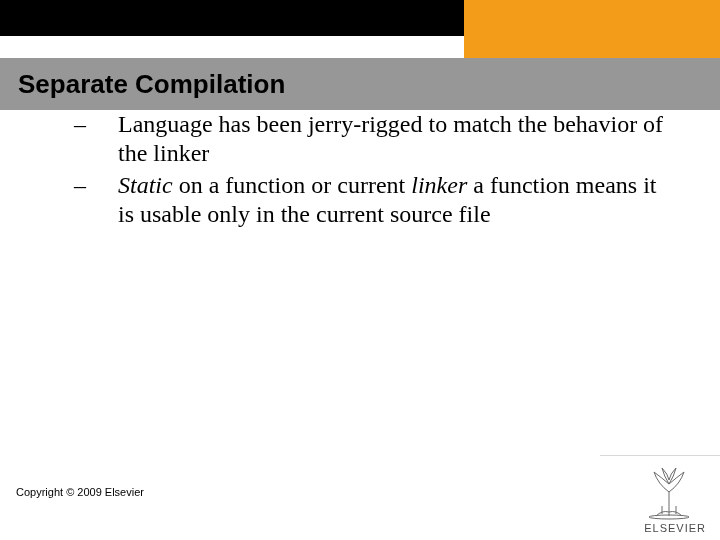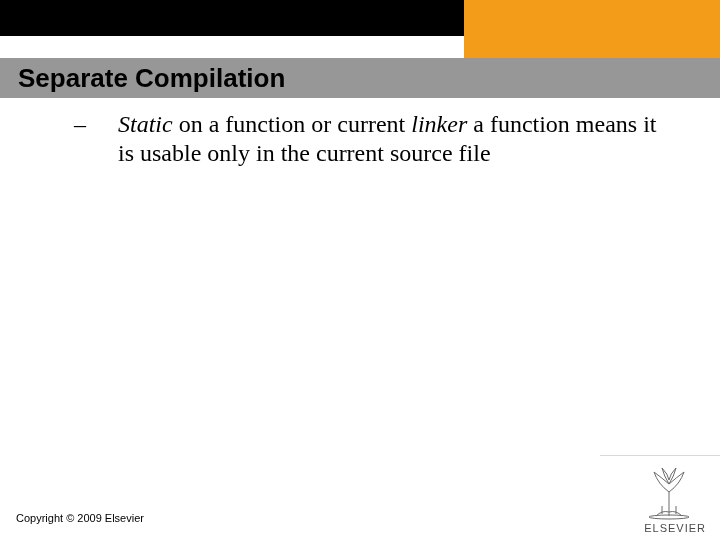--- a/index.html
+++ b/index.html
@@ -24,21 +24,21 @@
     left: 464px;
     width: 256px;
     height: 58px;
     background: #f39c1a;
   }
   .title-bar {
     position: absolute;
     top: 58px;
     left: 0;
     width: 720px;
-    height: 40px;
+    height: 52px;
     background: #989797;
     padding-left: 18px;
     display: flex;
     align-items: center;
   }
   .title-bar h1 {
     font-family: Arial, Helvetica, sans-serif;
     font-weight: 900;
     font-size: 26px;
     color: #000;
@@ -82,21 +82,21 @@
     margin-top: 4px;
   }
   .lvl3 .bullet {
     display: inline-block;
     width: 18px;
   }
   .italic { font-style: italic; }
   .copyright {
     position: absolute;
     left: 16px;
-    bottom: 16px;
+    bottom: 42px;
     font-family: Arial, Helvetica, sans-serif;
     font-size: 11px;
     color: #000;
   }
   .logo {
     position: absolute;
     right: 14px;
     bottom: 6px;
     width: 74px;
     text-align: right;
@@ -130,20 +130,23 @@
 <div class="header-orange"></div>
 
 <div class="title-bar">
   <h1>Separate Compilation</h1>
 </div>
 
 <div class="content">
 
 
 
+  <div class="lvl2">
+    <span class="dash">–</span><span>Language has been jerry-rigged to match the behavior of the linker</span>
+  </div>
 
   <div class="lvl2">
     <span class="dash">–</span><span class="italic">Static</span><span> on a function or current </span><span class="italic">linker</span><span> a function means it is usable only in the current source file</span>
   </div>
 
 
 </div>
 
 <div class="thin-line"></div>
 

